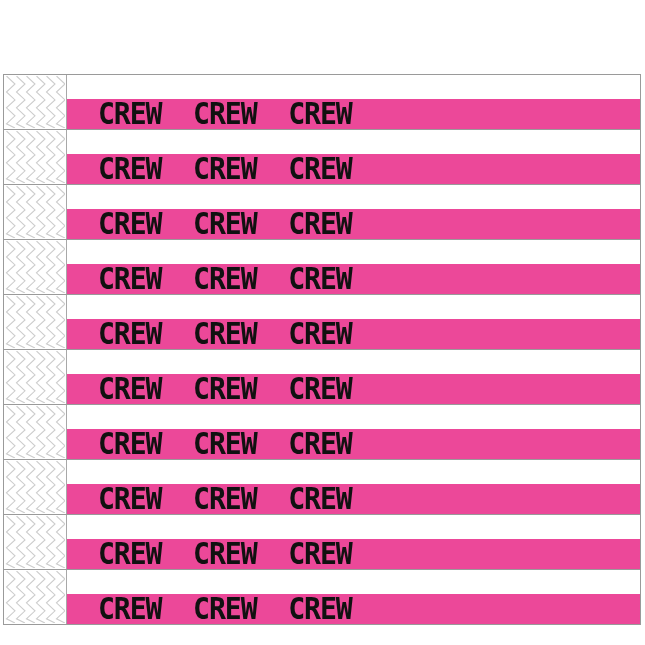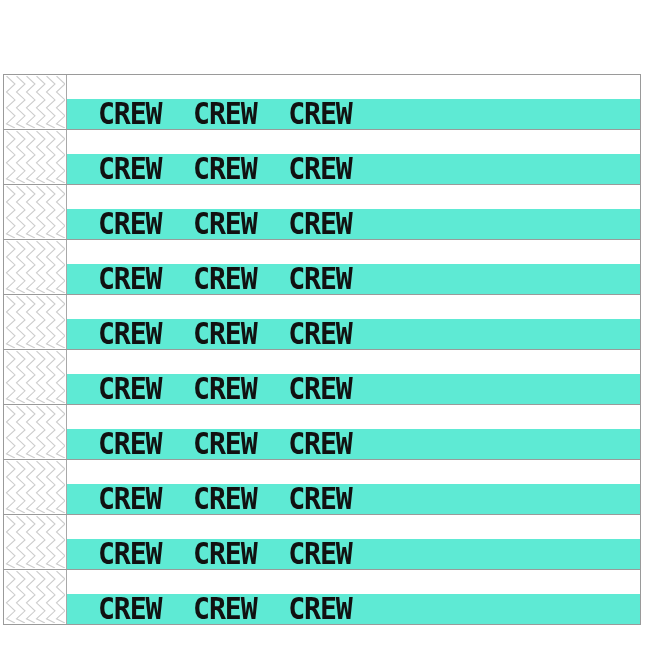--- a/index.html
+++ b/index.html
@@ -60,21 +60,21 @@
   }
   .stub-pattern svg { display: block; width: 100%; height: 100%; }
 
   
   .band-face {
     position: relative;
     flex: 1 1 auto;
     display: flex;
     align-items: center;
     overflow: hidden;
-    background: #5eead4;
+    background: #ec4899;
     margin-top: 24px;
   }
   .band-text {
     white-space: pre;
     color: #111111;
     font-family: "DejaVu Sans Mono", "Liberation Mono", monospace;
     font-weight: 700;
     font-size: 30px;
     letter-spacing: -1.2px;
     line-height: 1;

